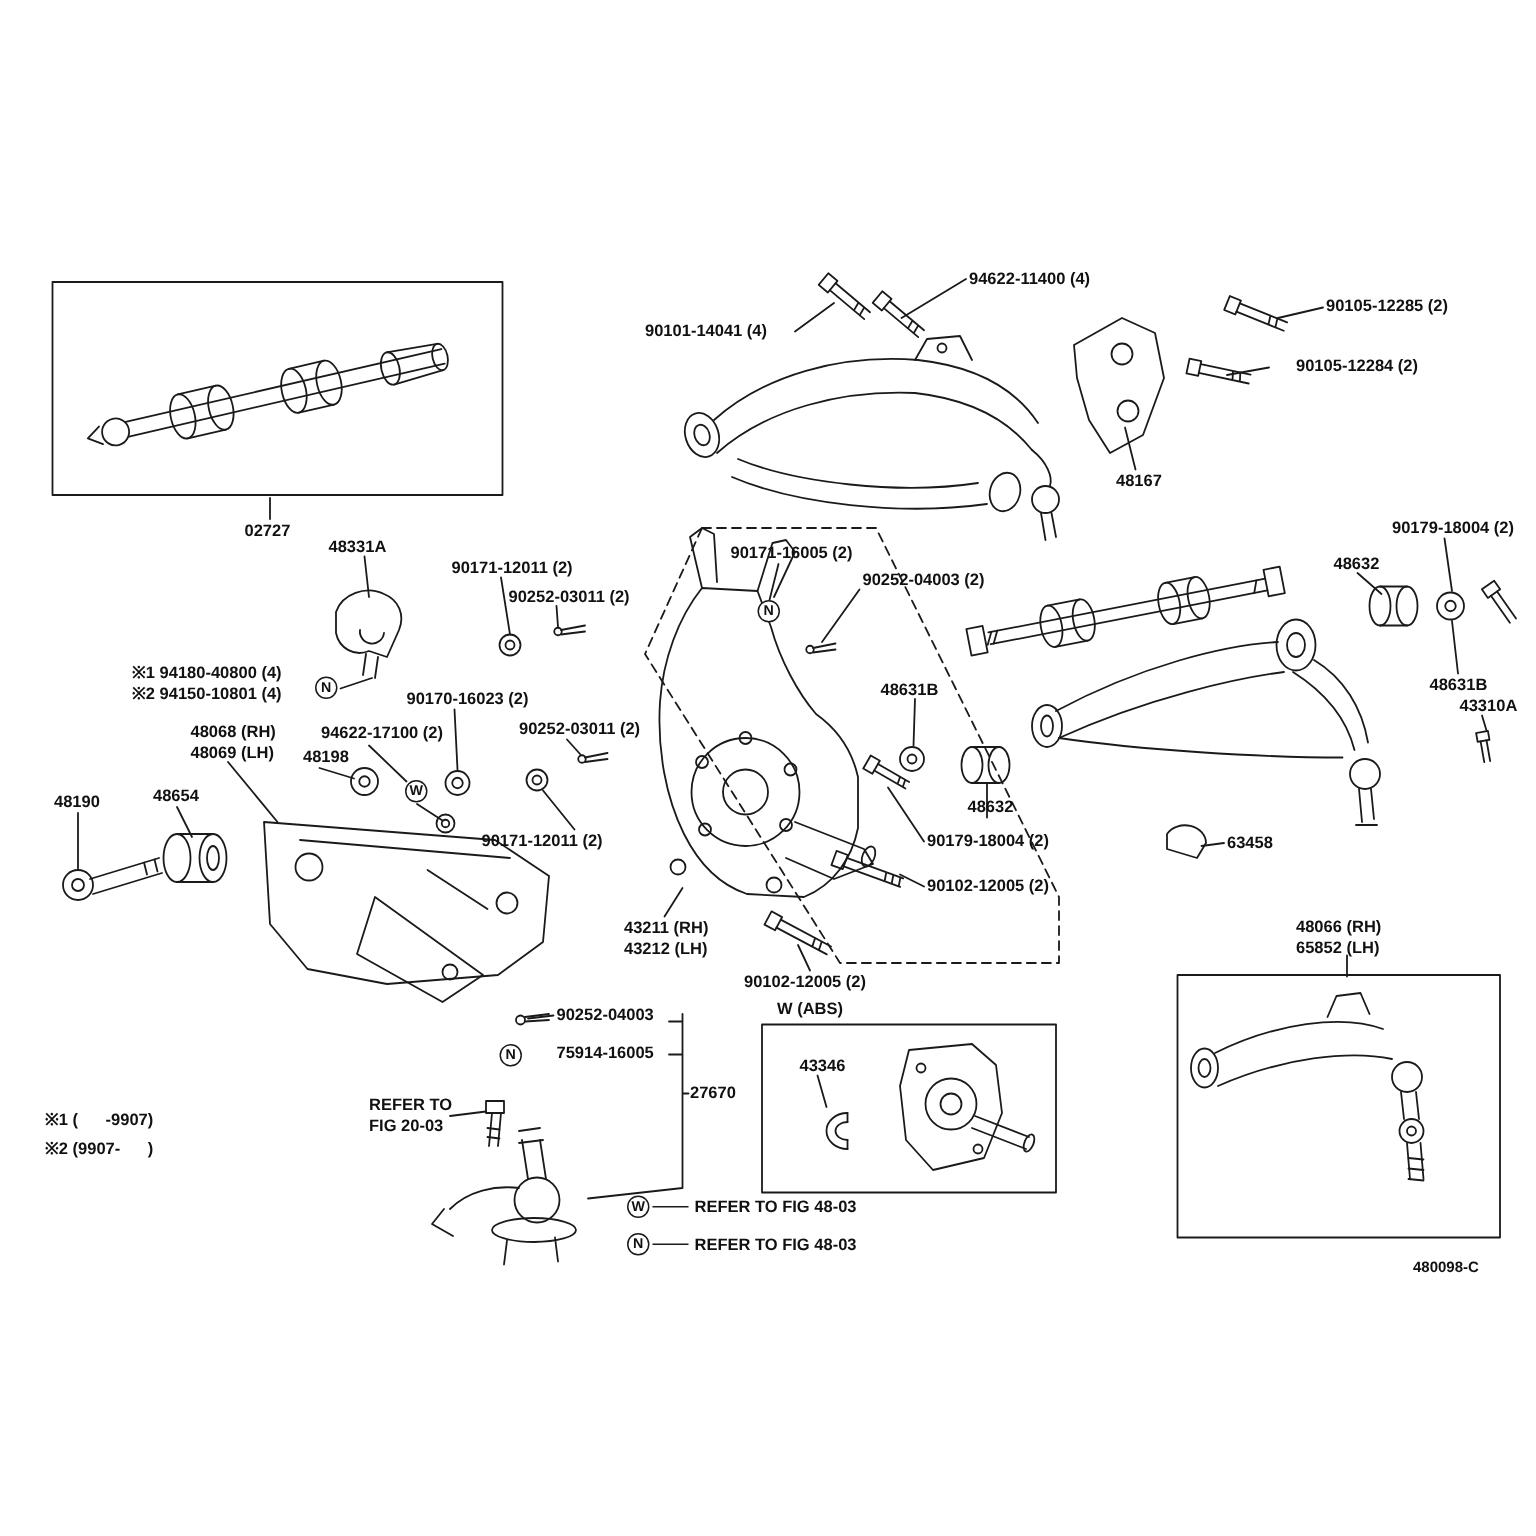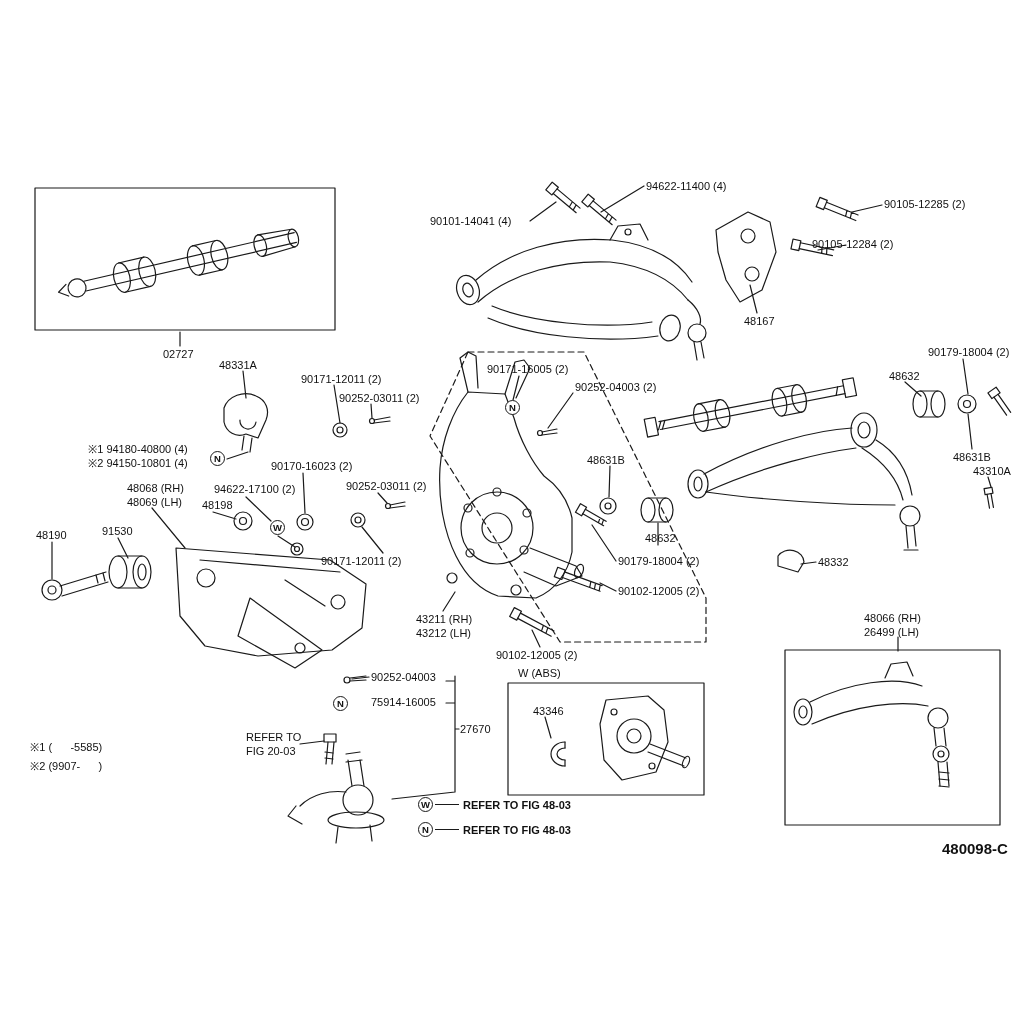--- a/index.html
+++ b/index.html
@@ -3,31 +3,31 @@
 <meta charset="utf-8">
 <style>
   * { margin:0; padding:0; box-sizing:border-box; }
   html,body { background:#ffffff; }
   body { font-family:"Liberation Sans", sans-serif; color:#111; }
   .canvas { position:relative; width:1024px; height:1024px; background:#fff; overflow:hidden; }
   svg.art { position:absolute; left:0; top:0; }
   svg.art path, svg.art circle, svg.art ellipse, svg.art rect, svg.art line {
     fill:none; stroke:#1a1a1a; stroke-width:1.2; stroke-linecap:round; stroke-linejoin:round;
   }
-  .lbl { position:absolute; font-size:11px; font-weight:normal; line-height:1.25; white-space:nowrap; letter-spacing:0; }
+  .lbl { position:absolute; font-size:11px; font-weight:bold; line-height:1.25; white-space:nowrap; letter-spacing:0; }
   .lbl.pre { white-space:pre-line; }
   .lbl.sp { white-space:pre; }
   .circ { position:absolute; width:15px; height:15px; border:1.5px solid #1a1a1a; border-radius:50%;
           font-size:9.5px; font-weight:bold; display:flex; align-items:center; justify-content:center; background:#fff; }
   .legend-row { position:absolute; display:flex; align-items:center; }
   .legend-row .circ2 { width:15px; height:15px; border:1.5px solid #1a1a1a; border-radius:50%;
           font-size:9.5px; font-weight:bold; display:flex; align-items:center; justify-content:center; flex:0 0 auto; }
   .legend-row .lead { width:24px; height:0; border-top:1.3px solid #1a1a1a; margin:0 4px 0 2px; }
   .legend-row .txt { font-size:11px; font-weight:bold; white-space:nowrap; }
-  .fig-code { position:absolute; font-size:15px; font-weight:bold; }
+  .fig-code { position:absolute; font-size:10px; font-weight:bold; }
 </style>
 </head>
 <body>
 
 <div class="canvas">
 
   <svg class="art" width="1024" height="1024" viewBox="0 0 1024 1024">
 
     <g>
       <rect x="35" y="188" width="300" height="142" stroke-width="1.4"></rect>
@@ -296,21 +296,21 @@
       <path d="M545,717 L551,738"></path>
       <path d="M369,677 L352,679"></path>
       <path d="M300,744 L324,741"></path>
       <path d="M455,676 L455,792 M455,729 L459,729 M446,681 L455,681 M446,703 L455,703 M455,792 L392,799"></path>
     </g>
   </svg>
 
   <div class="lbl" style="left:646px;top:180px">94622-11400 (4)</div>
   <div class="lbl" style="left:430px;top:215px">90101-14041 (4)</div>
   <div class="lbl" style="left:884px;top:198px">90105-12285 (2)</div>
-  <div class="lbl" style="left:812px;top:238px">90105-12284 (2)</div>
+  <div class="lbl" style="left:864px;top:238px">90105-12284 (2)</div>
   <div class="lbl" style="left:744px;top:315px">48167</div>
   <div class="lbl" style="left:163px;top:348px">02727</div>
   <div class="lbl" style="left:219px;top:359px">48331A</div>
   <div class="lbl" style="left:301px;top:373px">90171-12011 (2)</div>
   <div class="lbl" style="left:339px;top:392px">90252-03011 (2)</div>
   <div class="lbl" style="left:487px;top:363px">90171-16005 (2)</div>
   <div class="lbl" style="left:575px;top:381px">90252-04003 (2)</div>
   <div class="lbl" style="left:928px;top:346px">90179-18004 (2)</div>
   <div class="lbl" style="left:889px;top:370px">48632</div>
   <div class="lbl" style="left:953px;top:451px">48631B</div>
@@ -320,47 +320,47 @@
   <div class="lbl" style="left:88px;top:457px">※2 94150-10801 (4)</div>
   <span class="circ" style="left:210px;top:451px">N</span>
 
   <div class="lbl pre" style="left:127px;top:482px">48068 (RH)
 48069 (LH)</div>
   <div class="lbl" style="left:214px;top:483px">94622-17100 (2)</div>
   <div class="lbl" style="left:202px;top:499px">48198</div>
   <div class="lbl" style="left:271px;top:460px">90170-16023 (2)</div>
   <div class="lbl" style="left:346px;top:480px">90252-03011 (2)</div>
   <div class="lbl" style="left:36px;top:529px">48190</div>
-  <div class="lbl" style="left:102px;top:525px">91530</div>
+  <div class="lbl" style="left:102px;top:525px">48654</div>
   <div class="lbl" style="left:321px;top:555px">90171-12011 (2)</div>
   <span class="circ" style="left:270px;top:520px">W</span>
   <span class="circ" style="left:505px;top:400px">N</span>
 
   <div class="lbl" style="left:587px;top:454px">48631B</div>
   <div class="lbl" style="left:645px;top:532px">48632</div>
   <div class="lbl" style="left:618px;top:555px">90179-18004 (2)</div>
   <div class="lbl" style="left:618px;top:585px">90102-12005 (2)</div>
   <div class="lbl pre" style="left:416px;top:613px">43211 (RH)
 43212 (LH)</div>
   <div class="lbl" style="left:496px;top:649px">90102-12005 (2)</div>
-  <div class="lbl" style="left:818px;top:556px">48332</div>
+  <div class="lbl" style="left:818px;top:556px">63458</div>
   <div class="lbl pre" style="left:864px;top:612px">48066 (RH)
-26499 (LH)</div>
+65852 (LH)</div>
 
   <div class="lbl" style="left:518px;top:667px">W (ABS)</div>
   <div class="lbl" style="left:533px;top:705px">43346</div>
 
   <div class="lbl" style="left:371px;top:671px">90252-04003</div>
   <span class="circ" style="left:333px;top:696px">N</span>
   <div class="lbl" style="left:371px;top:696px">75914-16005</div>
   <div class="lbl" style="left:460px;top:723px">27670</div>
   <div class="lbl pre" style="left:246px;top:731px">REFER TO
 FIG 20-03</div>
 
-  <div class="lbl sp" style="left:30px;top:741px">※1 (      -5585)</div>
+  <div class="lbl sp" style="left:30px;top:741px">※1 (      -9907)</div>
   <div class="lbl sp" style="left:30px;top:760px">※2 (9907-      )</div>
 
   <div class="legend-row" style="left:418px;top:797px">
     <span class="circ2">W</span>
     <span class="lead"></span>
     <span class="txt">REFER TO FIG 48-03</span>
   </div>
   <div class="legend-row" style="left:418px;top:822px">
     <span class="circ2">N</span>
     <span class="lead"></span>

